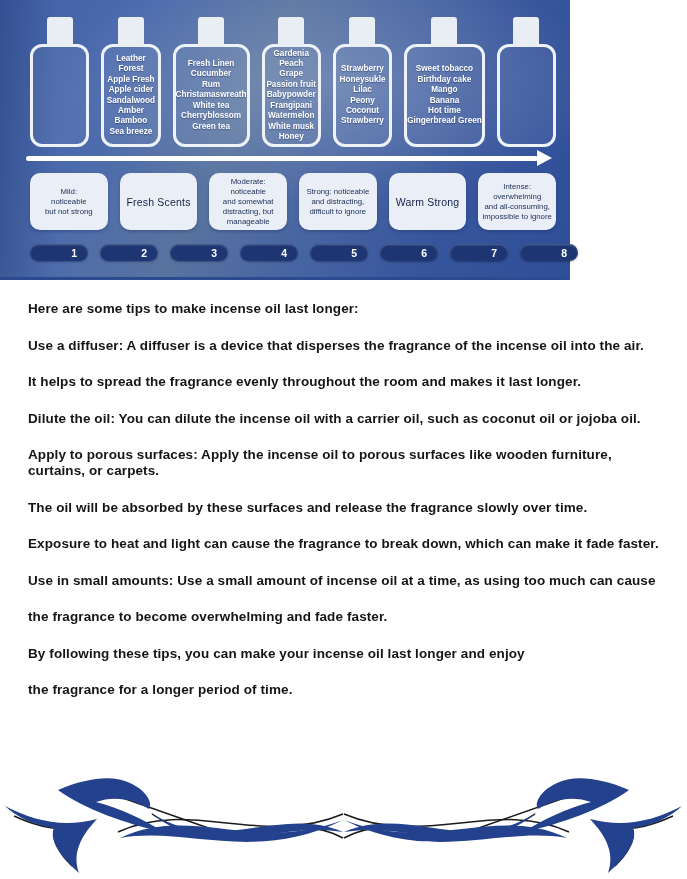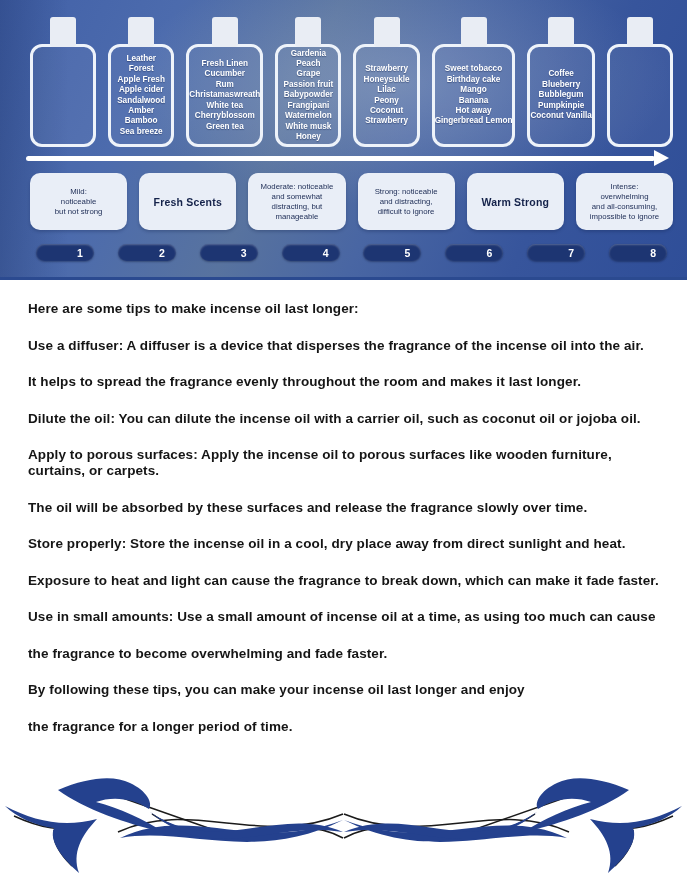--- a/index.html
+++ b/index.html
@@ -1,20 +1,20 @@
 <!DOCTYPE html>
 <html><head>
 <meta charset="utf-8">
 <style>
   html,body{margin:0;padding:0;background:#ffffff;}
   body{width:687px;height:879px;font-family:"Liberation Sans",sans-serif;position:relative;overflow:hidden;}
 
   
   .band{
-    width:687px;height:280px;box-sizing:border-box;
+    width:570px;height:280px;box-sizing:border-box;
     background:
       linear-gradient(90deg, rgba(18,38,88,.28) 0%, rgba(18,38,88,0) 10%),
       radial-gradient(ellipse 420px 190px at 58% 30%, rgba(200,210,225,.28), rgba(200,210,225,0) 65%),
       linear-gradient(115deg,#4261a8 0%,#4c6bad 22%,#58739f 42%,#4966a3 58%,#37559c 78%,#2f4e98 100%);
     border-bottom:3px solid #2b4a90;
     padding:17px 14px 0 30px;
     position:relative;
   }
   .bottles{display:flex;gap:12px;}
   .bottle{flex:1 1 0;display:flex;flex-direction:column;align-items:center;}
@@ -33,21 +33,21 @@
   .arrow-head{position:absolute;right:0;top:-6px;width:0;height:0;
     border-left:15px solid #ffffff;border-top:8.5px solid transparent;border-bottom:8.5px solid transparent;}
 
   .levels{display:flex;gap:12px;margin-top:11px;}
   .level-card{
     flex:1 1 0;height:57px;box-sizing:border-box;background:#e9eef7;border-radius:10px;
     display:flex;align-items:center;justify-content:center;text-align:center;
     font-size:7.8px;line-height:10px;color:#1c2b54;padding:4px 3px;white-space:pre-line;
     box-shadow:0 2px 3px rgba(15,30,70,.25);
   }
-  .level-card.em{font-size:10.5px;font-weight:bold;color:#14224a;letter-spacing:.2px;}
+  .level-card.em{font-size:10.5px;font-weight:normal;color:#14224a;letter-spacing:.2px;}
 
   .pills{display:flex;gap:12px;margin-top:14px;}
   .pill-slot{flex:1 1 0;display:flex;justify-content:center;}
   .pill{
     width:58px;height:17px;background:#1d3572;border-radius:9px;
     display:flex;align-items:center;justify-content:flex-end;
     color:#ffffff;font-size:10.5px;font-weight:bold;padding-right:11px;box-sizing:border-box;
     box-shadow:inset 0 1px 2px rgba(255,255,255,.25), 0 1px 2px rgba(10,20,50,.4);
   }
 
@@ -142,35 +142,22 @@
     </div>
     <div class="bottle">
       <div class="cap"></div>
       <div class="bottle-body">
         <div class="scent-list">
 
         <div>Sweet tobacco</div>
             <div>Birthday cake</div>
             <div>Mango</div>
             <div>Banana</div>
-            <div>Hot away</div>
-            <div>Gingerbread Lemon</div>
-          </div>
-      </div>
-    </div>
-    <div class="bottle">
-      <div class="cap"></div>
-      <div class="bottle-body">
-        <div class="scent-list">
-
-        <div>Coffee</div>
-            <div>Blueberry</div>
-            <div>Bubblegum</div>
-            <div>Pumpkinpie</div>
-            <div>Coconut Vanilla</div>
+            <div>Hot time</div>
+            <div>Gingerbread Green</div>
           </div>
       </div>
     </div>
     <div class="bottle">
       <div class="cap"></div>
       <div class="bottle-body">
         <div class="scent-list">
           
         </div>
       </div>
@@ -232,21 +219,20 @@
 </div>
 
 <div class="tips">
 
 <p>Here are some tips to make incense oil last longer:</p>
     <p>Use a diffuser: A diffuser is a device that disperses the fragrance of the incense oil into the air.</p>
     <p>It helps to spread the fragrance evenly throughout the room and makes it last longer.</p>
     <p>Dilute the oil: You can dilute the incense oil with a carrier oil, such as coconut oil or jojoba oil.</p>
     <p>Apply to porous surfaces: Apply the incense oil to porous surfaces like wooden furniture, curtains, or carpets.</p>
     <p>The oil will be absorbed by these surfaces and release the fragrance slowly over time.</p>
-    <p>Store properly: Store the incense oil in a cool, dry place away from direct sunlight and heat.</p>
     <p>Exposure to heat and light can cause the fragrance to break down, which can make it fade faster.</p>
     <p>Use in small amounts: Use a small amount of incense oil at a time, as using too much can cause</p>
     <p>the fragrance to become overwhelming and fade faster.</p>
     <p>By following these tips, you can make your incense oil last longer and enjoy</p>
     <p>the fragrance for a longer period of time.</p>
   </div>
 
 <svg class="tribal" viewBox="0 0 687 105" xmlns="http://www.w3.org/2000/svg">
   <g id="half">
 

